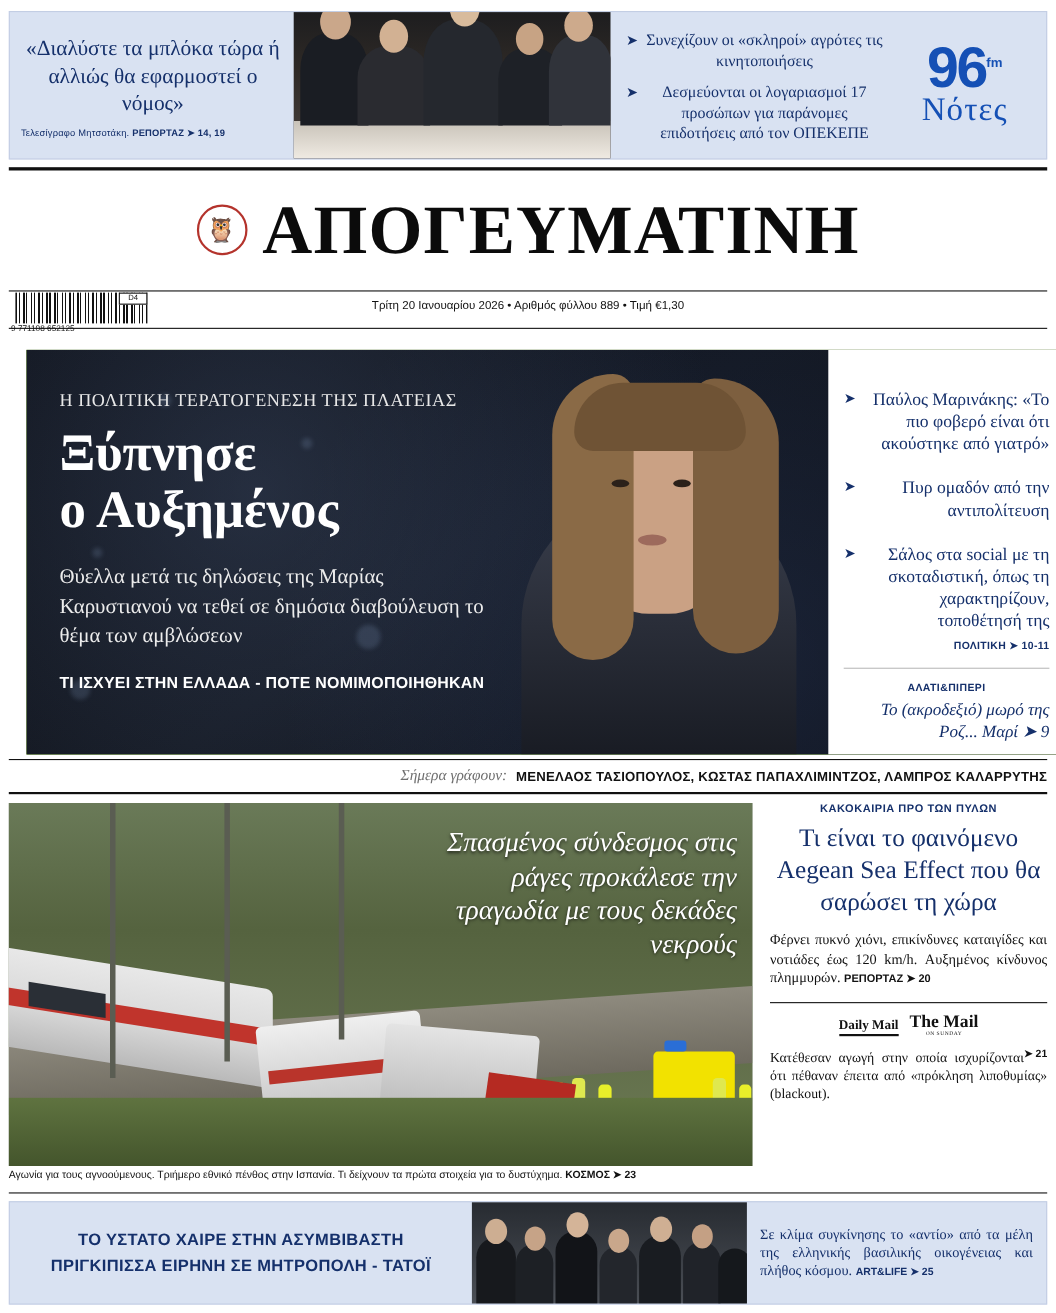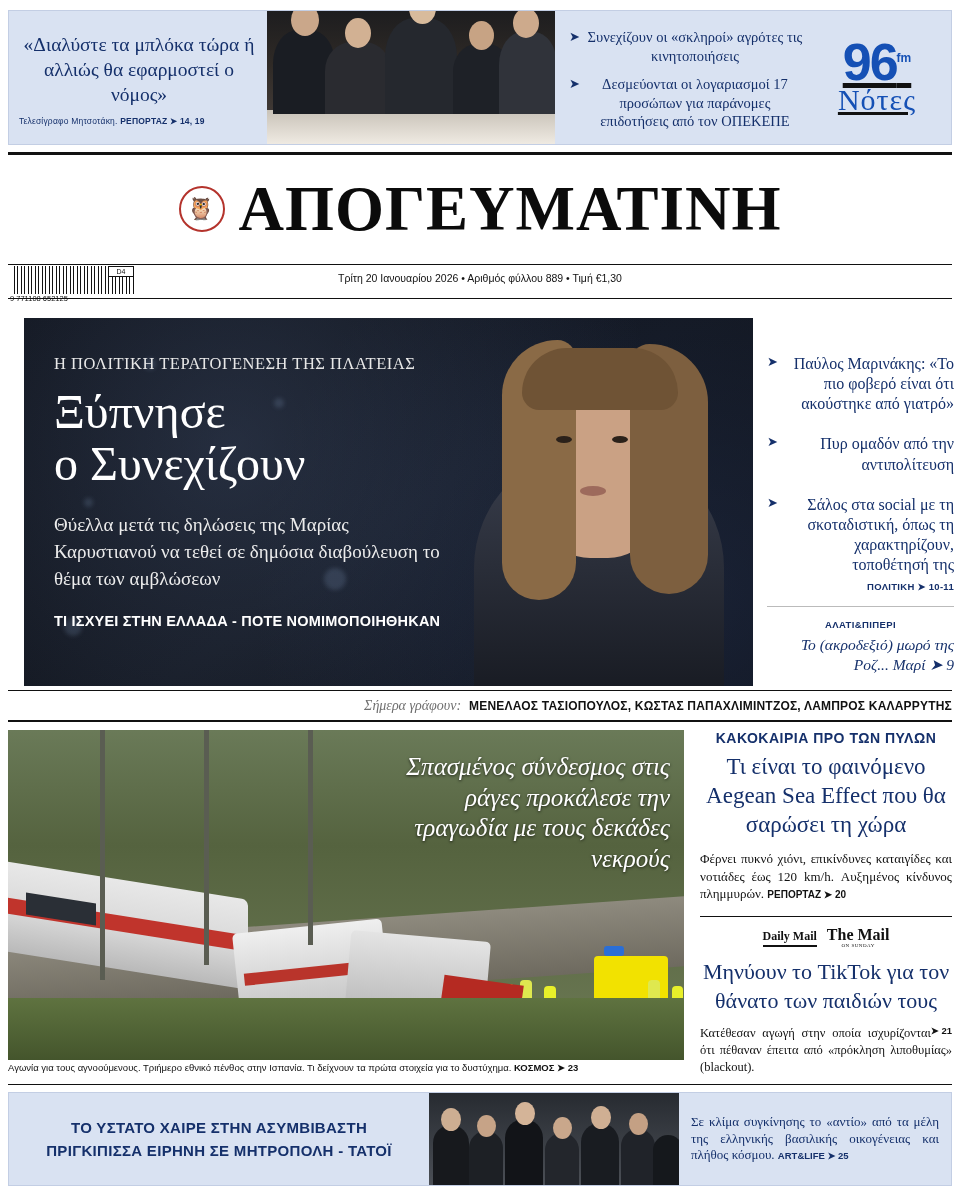--- a/index.html
+++ b/index.html
@@ -60,21 +60,21 @@
   }
   .ts-item { display:flex; gap:7px; align-items:flex-start; }
   .ts-bullet { color:#15306b; font-size:13px; line-height:1.1; padding-top:2px;}
   .ts-item-text {
     font-family:"Liberation Serif", serif;
     font-size:14.5px; line-height:1.27; color:#15306b; text-align:center;
     flex:1;
   }
   .ts-logo {
     width: 142px; display:flex; flex-direction:column;
-    align-items:center; justify-content:center; padding-right:6px;text-decoration:underline;
+    align-items:center; justify-content:center; padding-right:6px;
   }
   .ts-logo .nine {
     font-family:"Liberation Sans", sans-serif;
     font-weight:700; font-size:52px; color:#1550b5; line-height:.95;
     letter-spacing:-2px; position:relative;
   }
   .ts-logo .fm {
     font-size:12px; vertical-align:super; letter-spacing:0; font-weight:700;
   }
   .ts-logo .notes {
@@ -140,21 +140,21 @@
   }
   .hero-bokeh { position:absolute; border-radius:50%; background:rgba(150,175,215,.18); filter:blur(2px); }
   .hero-left { position:absolute; left:30px; top:36px; width:470px; color:#fff; }
   .hero-kicker {
     font-family:"Liberation Serif", serif;
     font-size:16.5px; letter-spacing:.5px; color:#e8e8e8;
   }
   .hero-head {
     margin-top:12px;
     font-family:"Liberation Serif", serif;
-    font-size:48px; line-height:1.08; color:#fff; font-weight:400;
+    font-size:48px; line-height:1.08; color:#fff; font-weight:700;
   }
   .hero-deck {
     margin-top:22px; width:400px;
     font-family:"Liberation Serif", serif;
     font-size:19px; line-height:1.42; color:#ececec;
   }
   .hero-strap {
     margin-top:20px;
     font-family:"Liberation Sans", sans-serif;
     font-size:14.5px; font-weight:700; color:#fff; letter-spacing:.2px;
@@ -215,21 +215,21 @@
     font-size:25px; line-height:1.22; color:#fff; text-shadow:0 1px 3px rgba(0,0,0,.7);
   }
   .mid-caption {
     position:absolute; left:8px; top:1062px; width:676px;
     font-family:"Liberation Sans", sans-serif; font-size:9.5px; color:#111;
   }
   .mid-caption b { font-weight:700; }
 
   .rcol { position:absolute; left:700px; top:730px; width:252px; }
   .rcol-kicker {
-    font-family:"Liberation Sans", sans-serif; font-size:14px; font-weight:700;
+    font-family:"Liberation Sans", sans-serif; font-size:10px; font-weight:700;
     color:#15306b; letter-spacing:.5px; text-align:center;
   }
   .rcol-head {
     margin-top:7px;
     font-family:"Liberation Serif", serif; font-size:23px; line-height:1.25;
     color:#15306b; text-align:center;
   }
   .rcol-body {
     margin-top:11px;
     font-family:"Liberation Serif", serif; font-size:13px; line-height:1.33;
@@ -380,21 +380,21 @@
       <div style="position:absolute; left:168px; top:118px; width:16px; height:7px;
                   background:#2b211a; border-radius:50%;"></div>
       <div style="position:absolute; left:136px; top:168px; width:26px; height:10px;
                   background:#9d6a5c; border-radius:50%;"></div>
     </div>
 
     <div class="hero-left">
       <div class="hero-kicker">Η ΠΟΛΙΤΙΚΗ ΤΕΡΑΤΟΓΕΝΕΣΗ ΤΗΣ ΠΛΑΤΕΙΑΣ</div>
       <div class="hero-head">
         <div>Ξύπνησε</div>
-        <div>ο Συνεχίζουν</div>
+        <div>ο Αυξημένος</div>
       </div>
       <div class="hero-deck">Θύελλα μετά τις δηλώσεις της Μαρίας Καρυστιανού να τεθεί σε δημόσια διαβούλευση το θέμα των αμβλώσεων</div>
       <div class="hero-strap">ΤΙ ΙΣΧΥΕΙ ΣΤΗΝ ΕΛΛΑΔΑ - ΠΟΤΕ ΝΟΜΙΜΟΠΟΙΗΘΗΚΑΝ</div>
     </div>
 
     <div class="hero-rail">
       <div class="rail-item">
         <span class="rail-arrow">➤</span>
         <div class="rail-text">Παύλος Μαρινάκης: «Το πιο φοβερό είναι ότι ακούστηκε από γιατρό»</div>
       </div>
@@ -479,21 +479,20 @@
     <div class="rcol-div"></div>
 
     <div class="mail-logos">
       <span class="ml1">Daily Mail</span>
       <span class="ml2">
         <span>The Mail</span>
         <small>ON SUNDAY</small>
       </span>
     </div>
 
-    <div class="rcol-head2">Μηνύουν το TikTok για τον θάνατο των παιδιών τους</div>
     <div class="rcol-body2">
       <span class="rcol-pg">➤ 21</span>
       <span>Κατέθεσαν αγωγή στην οποία ισχυρίζονται ότι πέθαναν έπειτα από «πρόκληση λιποθυμίας» (blackout).</span>
     </div>
   </div>
 
   <div class="rule-thin-c"></div>
   <div class="botstrip">
     <div class="bs-left">
       <div class="bs-left-l1">ΤΟ ΥΣΤΑΤΟ ΧΑΙΡΕ ΣΤΗΝ ΑΣΥΜΒΙΒΑΣΤΗ</div>

